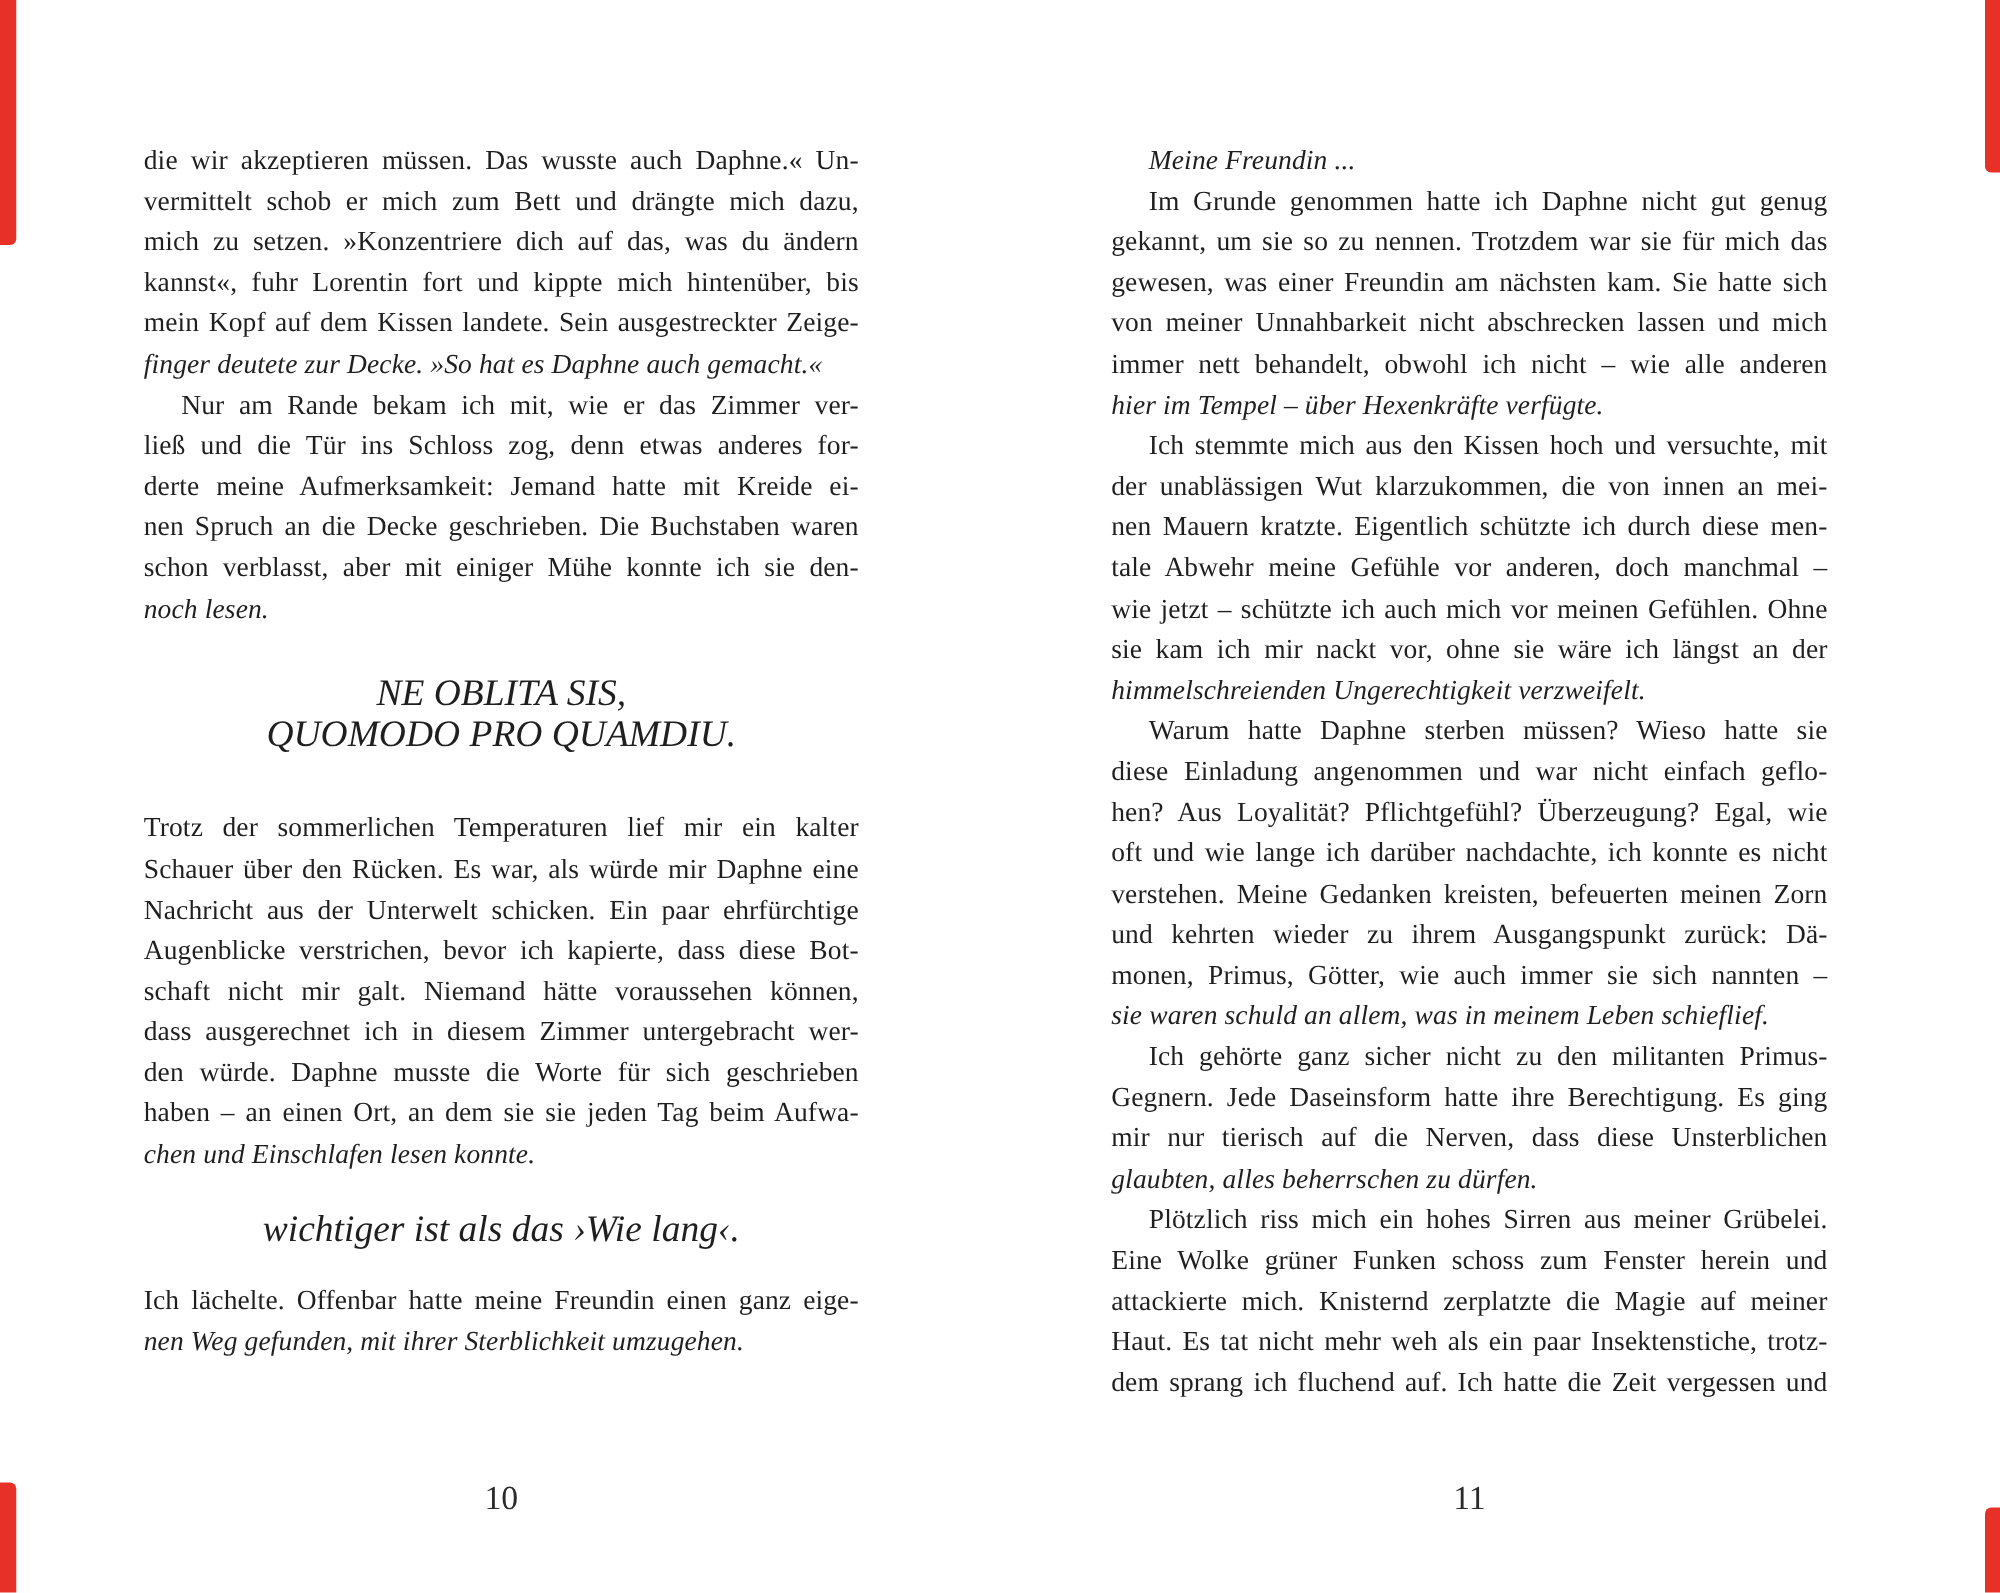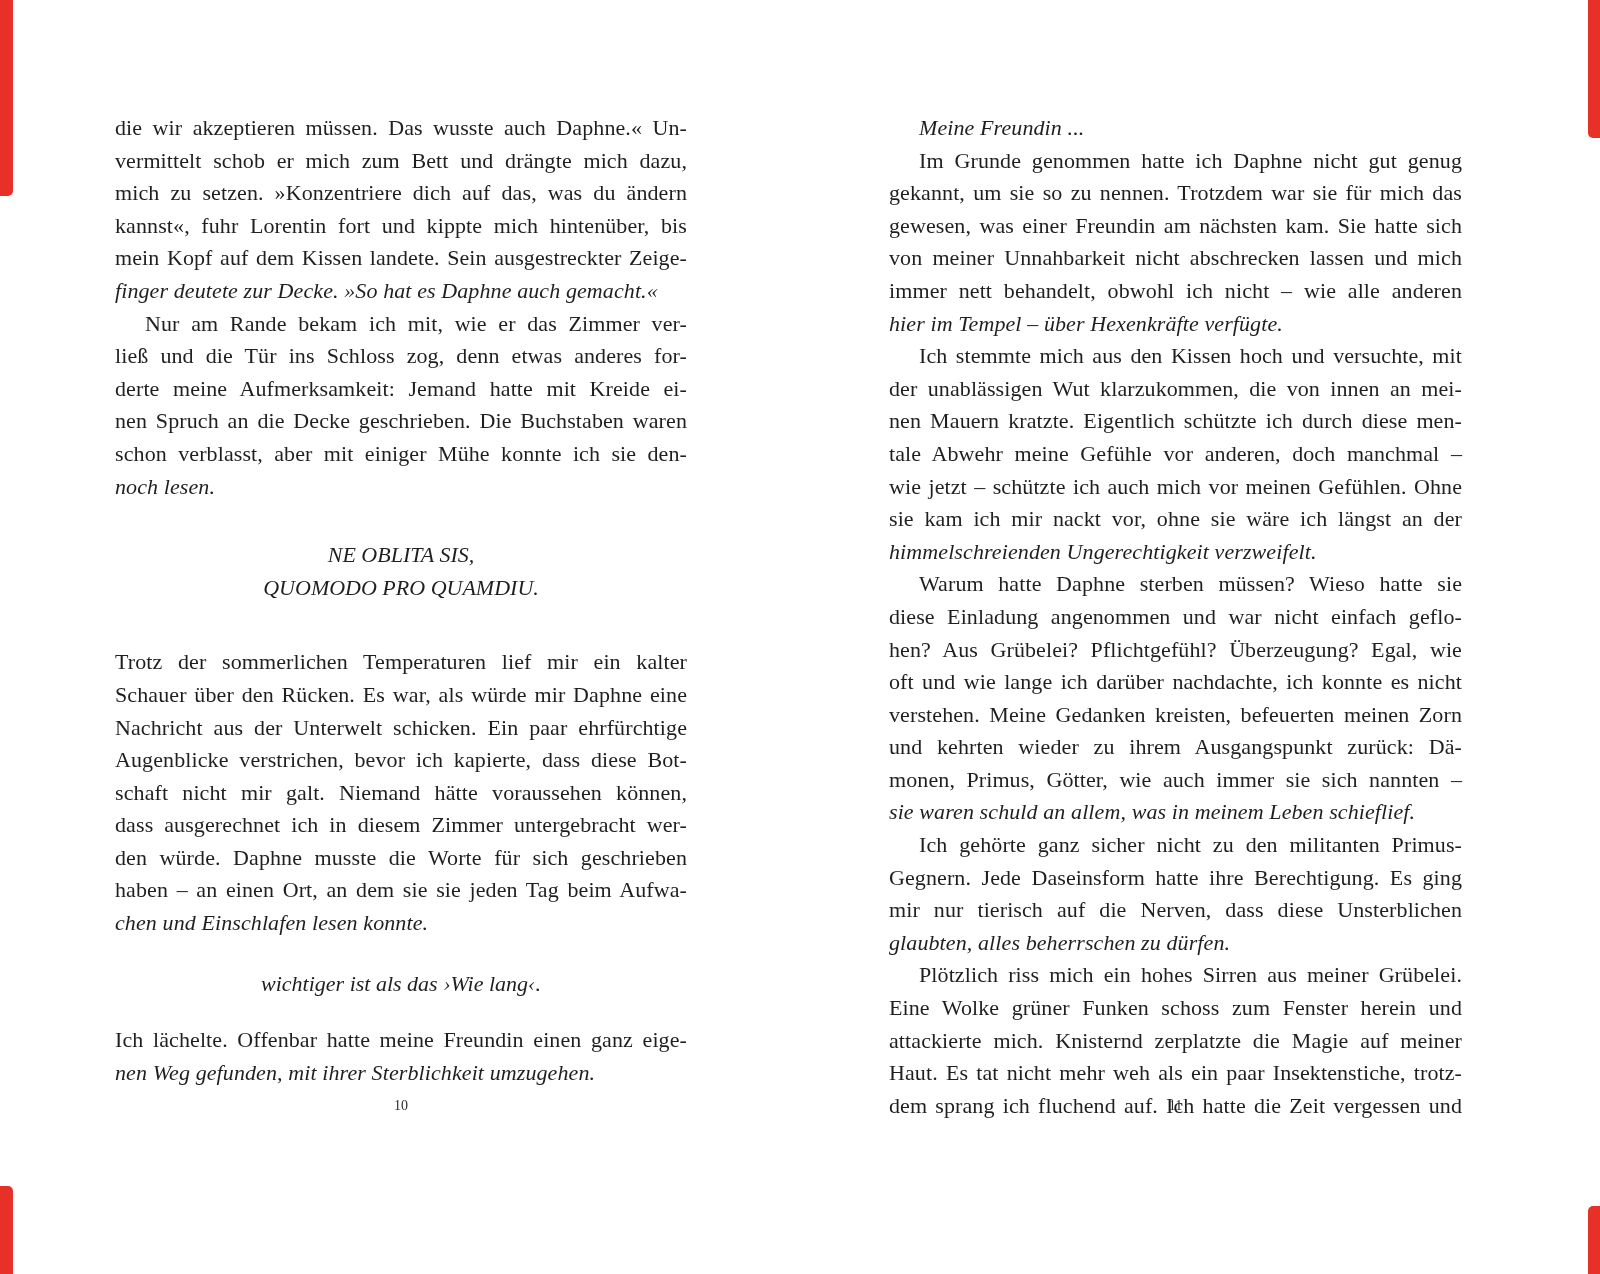--- a/index.html
+++ b/index.html
@@ -31,27 +31,27 @@
     text-align: justify;
     text-align-last: justify;
     letter-spacing: 0.1px;
   }
   .line.indent { text-indent: 30px; }
   .line.last { text-align-last: left; font-style: italic; }
 
   .verse { text-align: center; font-style: italic; }
   .verse.v1 { margin: 36px 0 42px; }
   .verse.v2 { margin: 28px 0 24px; }
-  .vline { font-size: 22px; line-height: 32.6px; }
+  .vline { font-size: 30px; line-height: 32.6px; }
 
   .page-number {
     position: absolute;
-    top: 986px; left: 0; width: 100%;
+    top: 1071px; left: 0; width: 100%;
     text-align: center;
-    font-size: 14px;
+    font-size: 27px;
     color: #2b2b2b;
   }
 </style>
 </head>
 <body style="background: rgb(255, 255, 255); color: rgb(31, 31, 31);">
 
 <div class="spread">
 
   <div class="strip lt" style="background: rgb(231, 49, 40);"></div>
   <div class="strip lb" style="background: rgb(231, 49, 40);"></div>
@@ -120,21 +120,21 @@
           <div class="line">der unablässigen Wut klarzukommen, die von innen an mei-</div>
           <div class="line">nen Mauern kratzte. Eigentlich schützte ich durch diese men-</div>
           <div class="line">tale Abwehr meine Gefühle vor anderen, doch manchmal –</div>
           <div class="line">wie jetzt – schützte ich auch mich vor meinen Gefühlen. Ohne</div>
           <div class="line">sie kam ich mir nackt vor, ohne sie wäre ich längst an der</div>
           <div class="line last">himmelschreienden Ungerechtigkeit verzweifelt.</div>
         </div>
         <div class="para">
           <div class="line indent">Warum hatte Daphne sterben müssen? Wieso hatte sie</div>
           <div class="line">diese Einladung angenommen und war nicht einfach geflo-</div>
-          <div class="line">hen? Aus Grübelei? Pflichtgefühl? Überzeugung? Egal, wie</div>
+          <div class="line">hen? Aus Loyalität? Pflichtgefühl? Überzeugung? Egal, wie</div>
           <div class="line">oft und wie lange ich darüber nachdachte, ich konnte es nicht</div>
           <div class="line">verstehen. Meine Gedanken kreisten, befeuerten meinen Zorn</div>
           <div class="line">und kehrten wieder zu ihrem Ausgangspunkt zurück: Dä-</div>
           <div class="line">monen, Primus, Götter, wie auch immer sie sich nannten –</div>
           <div class="line last">sie waren schuld an allem, was in meinem Leben schieflief.</div>
         </div>
         <div class="para">
           <div class="line indent">Ich gehörte ganz sicher nicht zu den militanten Primus-</div>
           <div class="line">Gegnern. Jede Daseinsform hatte ihre Berechtigung. Es ging</div>
           <div class="line">mir nur tierisch auf die Nerven, dass diese Unsterblichen</div>

